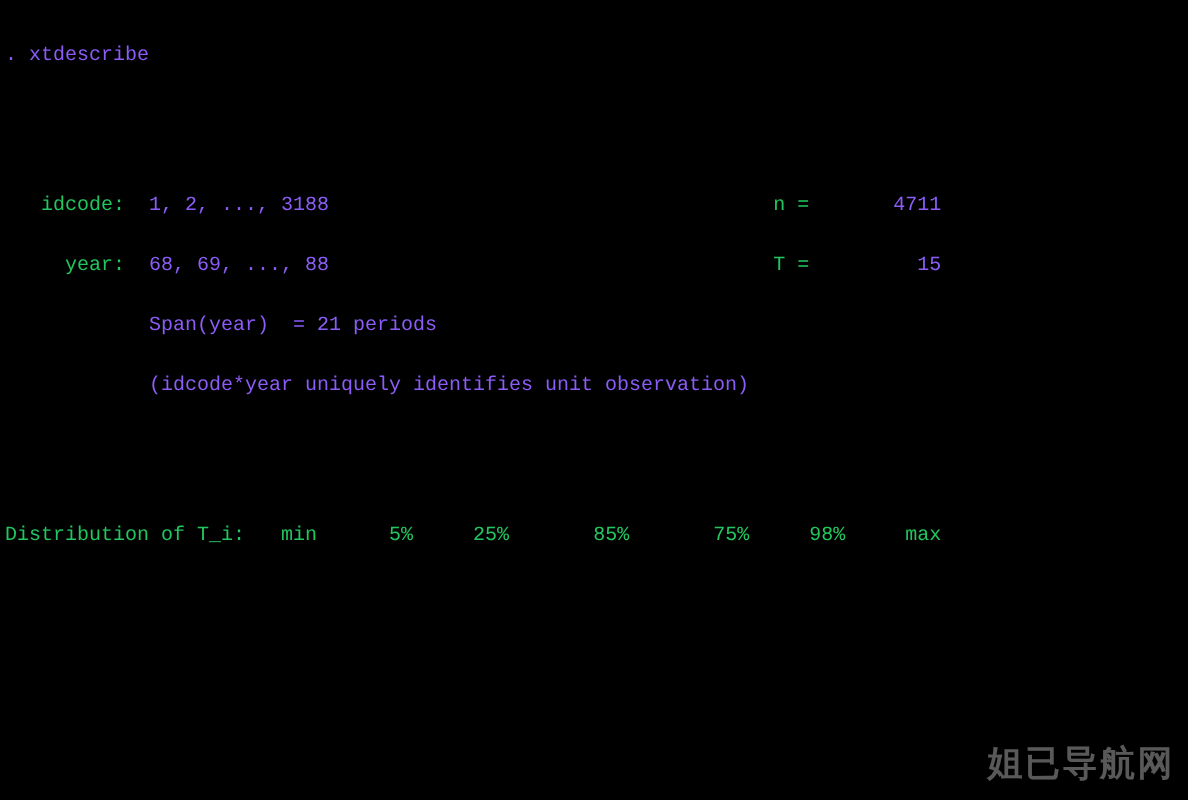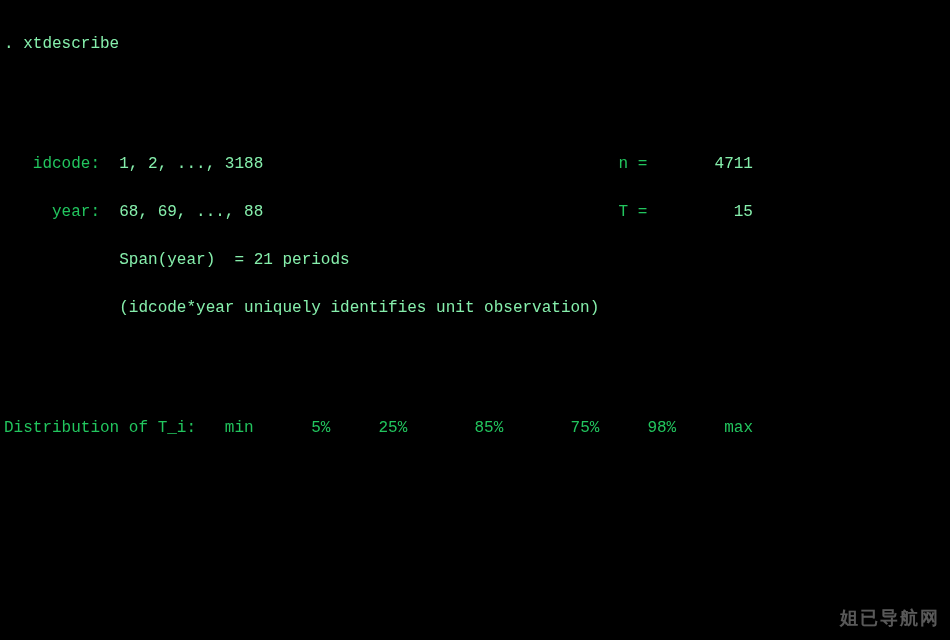--- a/index.html
+++ b/index.html
@@ -12,27 +12,27 @@
     font-family: "Consolas", "Courier New", monospace;
     font-size: 16px;
     line-height: 1.5;
     overflow: hidden;
   }
   .terminal {
     padding: 8px 4px;
     white-space: pre;
   }
   .label { color: #22c55e; }
-  .value { color: #86efac; }
+  .value { color: #8b5cf6; }
   .watermark {
     position: absolute;
     right: 10px;
     bottom: 8px;
     font-family: "SimHei", "Microsoft YaHei", sans-serif;
-    font-size: 18px;
+    font-size: 28px;
     color: rgba(255,255,255,0.35);
     font-weight: bold;
     letter-spacing: 2px;
     text-align: center;
   }
   .dist-table { margin-left: 16px; }
 </style>
 </head>
 <body>
 

